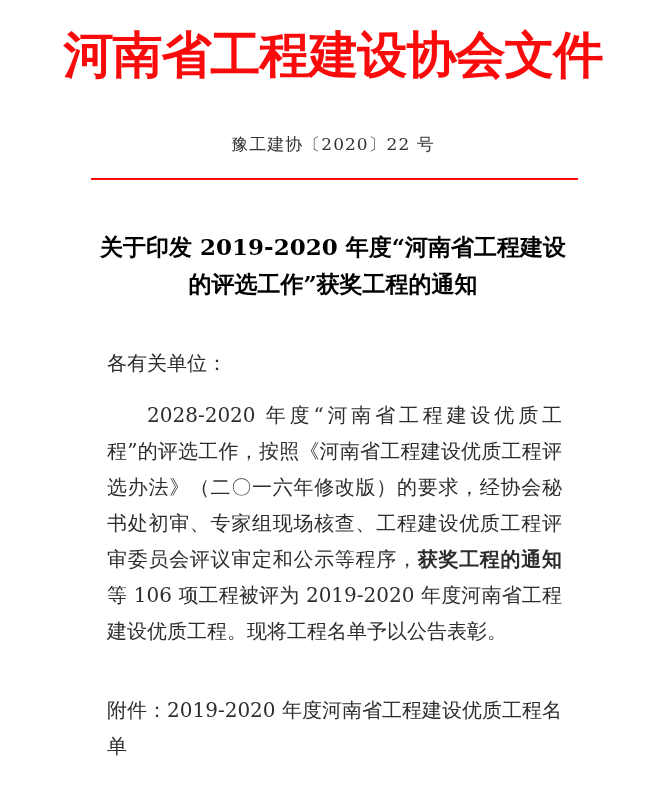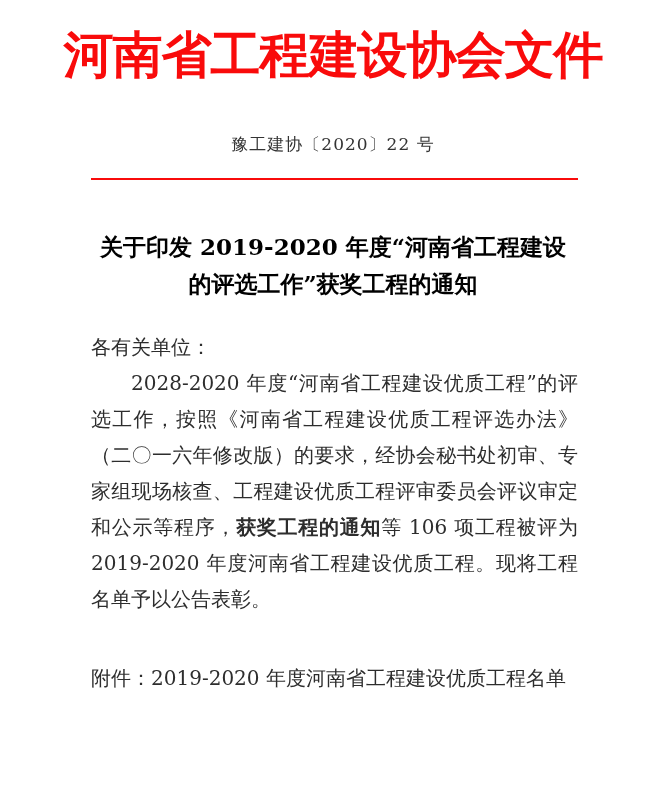--- a/index.html
+++ b/index.html
@@ -66,21 +66,21 @@
     position: absolute;
     top: 329px;
     left: 91px;
     width: 487px;
     font-size: 20px;
     line-height: 36px;
     text-align: justify;
     color: var(--body-text);
   }
   .body-block p {
-    margin: 0;
+    margin: 16px;
   }
   .indent {
     text-indent: 2em;
   }
   .bold-seg {
     font-weight: bold;
   }
   .attachment {
     margin-top: 43px !important;
     text-align: left;

